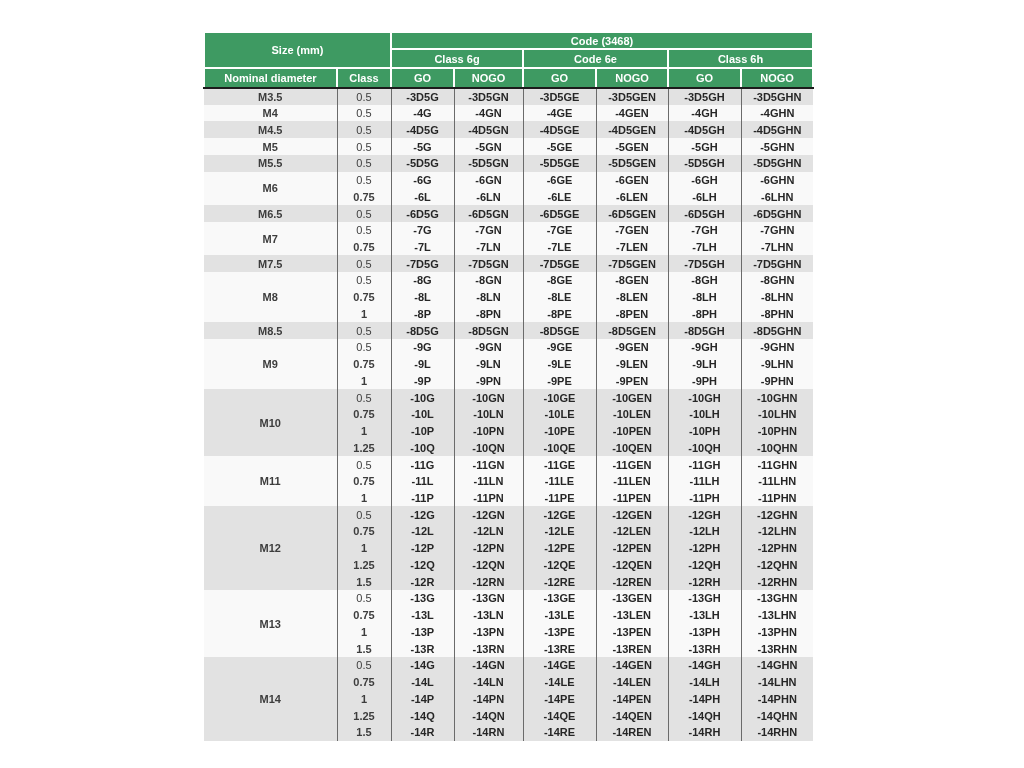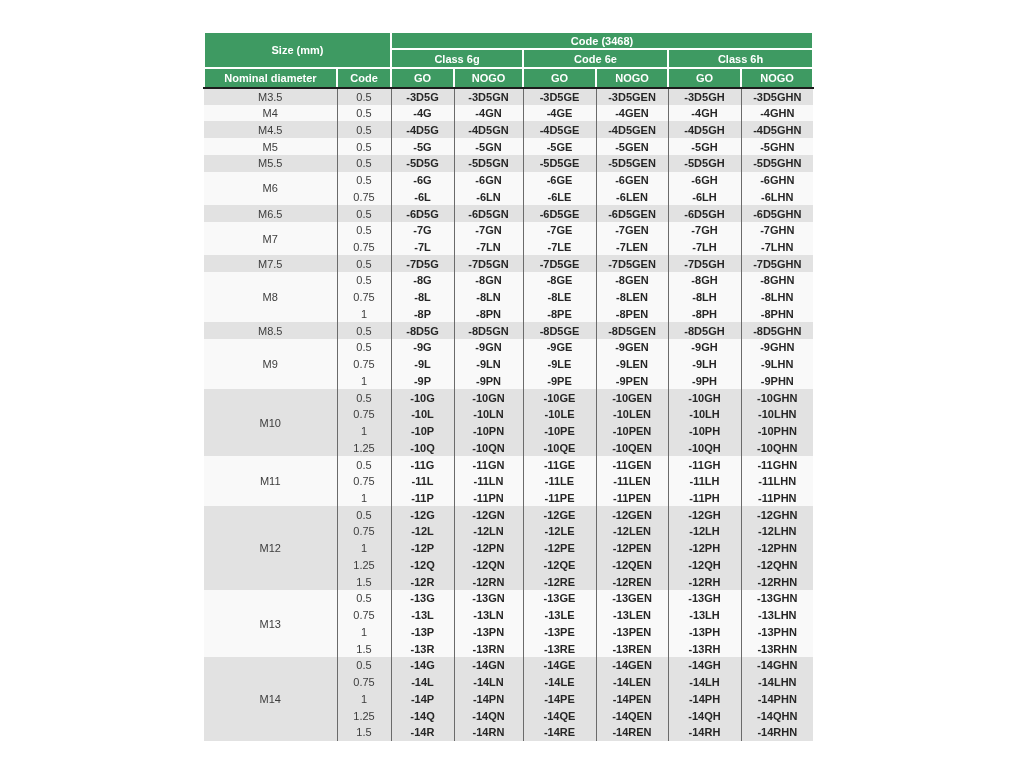--- a/index.html
+++ b/index.html
@@ -46,21 +46,21 @@
   tbody td {
     padding: 0;
     font-size: 11px;
     text-align: center;
     vertical-align: middle;
     border-left: 1px solid #6b6b6b;
     border-right: 1px solid #6b6b6b;
     white-space: nowrap;
     overflow: hidden;
   }
-  tbody td:first-child { border-left: none; }
+  tbody td:first-child { border-left: none; font-weight: bold; }
   tbody td:last-child { border-right: none; }
   tbody td.diam { border-left: none; }
   tr.shade-gray  { background: var(--row-gray, #e2e2e2); }
   tr.shade-white { background: var(--row-white, #f9f9f9); }
   td.diam, td.pitch {
     color: #3d3d3d;
     font-weight: 400;
   }
   td.code {
     color: #262626;
@@ -87,21 +87,21 @@
         <th colspan="2" rowspan="2">Size (mm)</th>
         <th colspan="6">Code (3468)</th>
       </tr>
       <tr class="h2">
         <th colspan="2">Class 6g</th>
         <th colspan="2">Code 6e</th>
         <th colspan="2">Class 6h</th>
       </tr>
       <tr class="h3">
         <th>Nominal diameter</th>
-        <th>Code</th>
+        <th>Class</th>
         <th>GO</th>
         <th>NOGO</th>
         <th>GO</th>
         <th>NOGO</th>
         <th>GO</th>
         <th>NOGO</th>
       </tr>
     </thead>
     <tbody id="tbody">
         <tr class="shade-gray">

